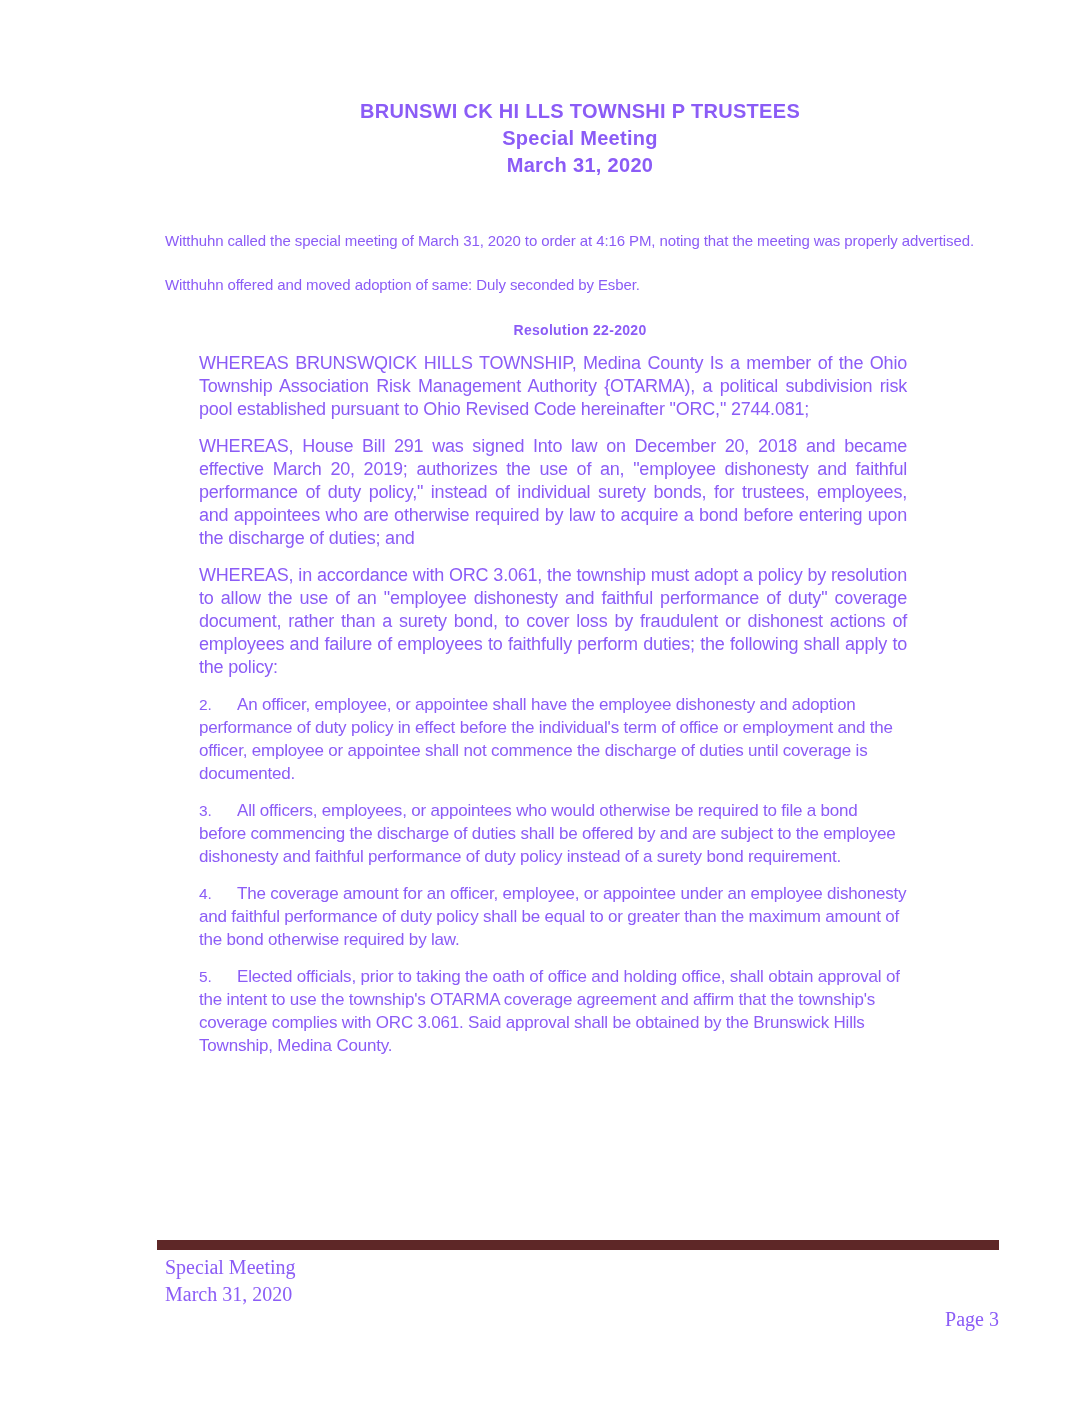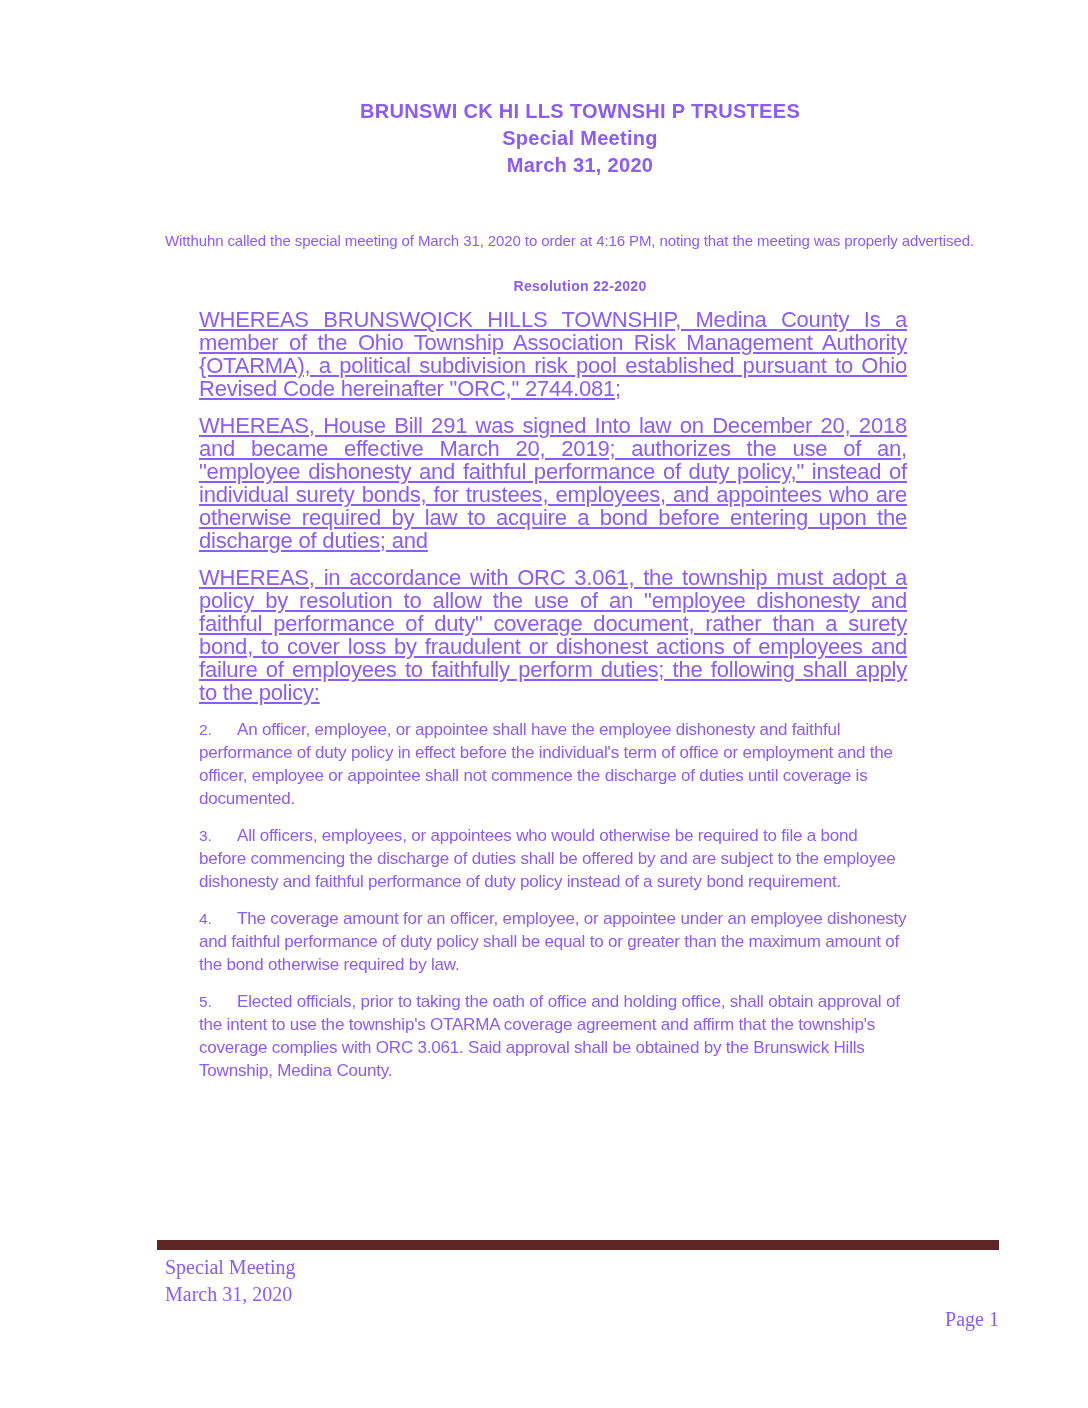--- a/index.html
+++ b/index.html
@@ -50,26 +50,25 @@
     font-weight: bold;
     font-size: 14px;
     letter-spacing: 0.3px;
     margin-top: 22px;
   }
   .resolution-body {
     margin-left: 34px;
     width: 708px;
   }
   .whereas-para {
-    font-size: 22px;
+    font-size: 18px;
     line-height: 23px;
     letter-spacing: -0.2px;
     text-align: justify;
     margin: 14px 0 0 0;
-    text-decoration: underline;
   }
   .numbered-item {
     font-size: 17px;
     line-height: 23px;
     letter-spacing: -0.2px;
     text-align: left;
     margin: 14px 0 0 0;
   }
   .item-number {
     display: inline-block;
@@ -107,41 +106,42 @@
 
   <div class="content">
 
     <div class="doc-title">
       <div>BRUNSWI CK HI LLS TOWNSHI P TRUSTEES</div>
       <div>Special Meeting</div>
       <div>March 31, 2020</div>
     </div>
 
     <p class="intro-para first">Witthuhn called the special meeting of March 31, 2020 to order at 4:16 PM, noting that the meeting was properly advertised.</p>
+    <p class="intro-para second">Witthuhn offered and moved adoption of same: Duly seconded by Esber.</p>
 
     <div class="resolution-heading">Resolution 22-2020</div>
 
     <div class="resolution-body">
 
       <p class="whereas-para">WHEREAS BRUNSWQICK HILLS TOWNSHIP, Medina County Is a member of the Ohio Township Association Risk Management Authority {OTARMA), a political subdivision risk pool established pursuant to Ohio Revised Code hereinafter "ORC,"  2744.081;</p>
       <p class="whereas-para">WHEREAS, House Bill 291 was signed Into law on December 20, 2018 and became effective March 20, 2019; authorizes the use of an, "employee dishonesty and faithful performance of duty policy," instead of individual surety bonds, for trustees, employees, and appointees who are otherwise required by law to acquire a bond before entering upon the discharge of duties; and</p>
       <p class="whereas-para">WHEREAS, in accordance with ORC 3.061, the township must adopt a policy by resolution to allow the use of an "employee dishonesty and faithful performance of duty" coverage document, rather than a surety bond, to cover loss by fraudulent or  dishonest actions of employees and failure of employees to faithfully perform duties; the following shall apply to the policy:</p>
 
 
-      <p class="numbered-item"><span class="item-number">2.</span><span>An officer, employee, or appointee shall have the employee dishonesty and faithful performance of duty policy in effect before the individual's term of office or employment and the officer, employee or appointee shall not commence the discharge of duties until coverage is documented.</span></p>
+      <p class="numbered-item"><span class="item-number">2.</span><span>An officer, employee, or appointee shall have the employee dishonesty and adoption performance of duty policy in effect before the individual's term of office or employment and the officer, employee or appointee shall not commence the discharge of duties until coverage is documented.</span></p>
 
       <p class="numbered-item"><span class="item-number">3.</span><span>All officers, employees, or appointees who would otherwise be required to file a bond before commencing the discharge of duties shall be offered by and are subject to the employee dishonesty and faithful performance of duty policy instead of a surety bond requirement.</span></p>
 
       <p class="numbered-item"><span class="item-number">4.</span><span>The coverage amount for an officer, employee, or appointee under an employee dishonesty and faithful performance of duty policy shall be equal to or greater than the maximum amount of the bond otherwise required by law.</span></p>
 
       <p class="numbered-item"><span class="item-number">5.</span><span>Elected officials, prior to taking the oath of office and holding office, shall obtain approval of the intent to use the township's OTARMA coverage agreement and affirm that the township's coverage complies with ORC 3.061. Said approval shall be obtained by the Brunswick Hills Township, Medina County.</span></p>
 
     </div>
   </div>
 
   <div class="footer">
     <div class="footer-rule"></div>
     <div class="footer-text">Special Meeting</div>
     <div class="footer-text">March 31, 2020</div>
-    <div class="footer-page">Page 1</div>
+    <div class="footer-page">Page 3</div>
   </div>
 
 </div>
 
 </body></html>

